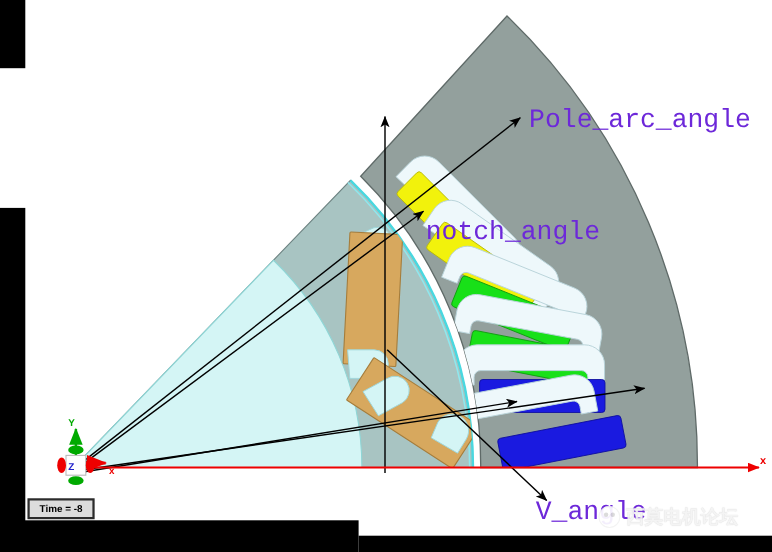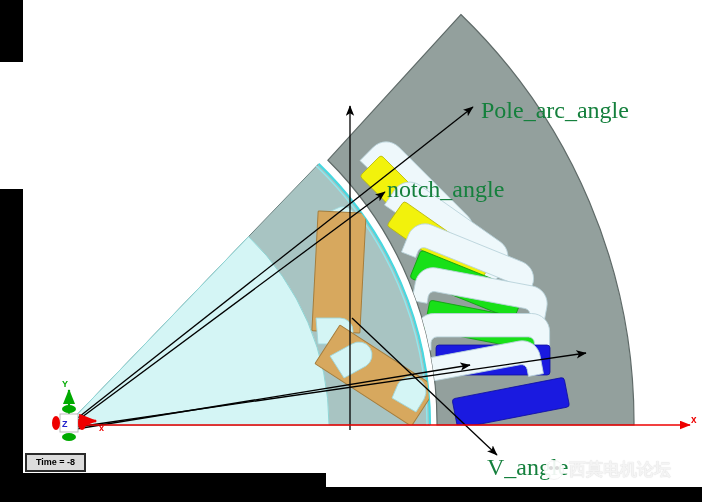--- a/index.html
+++ b/index.html
@@ -28,27 +28,27 @@
     position: absolute;
     background: #000000;
   }
   #mask-top-left   { left: 0;   top: 0;   width: 23px;  height: 62px; }
   #mask-left-band  { left: 0;   top: 189px; width: 23px; height: 313px; }
   #mask-bottom     { left: 0;   top: 473px; width: 326px; height: 29px; }
   #mask-bottom-2   { left: 326px; top: 487px; width: 376px; height: 15px; }
 
   .anno-label {
     position: absolute;
-    font-family: Liberation Serif, serif;
-    color: #15803d;
+    font-family: Liberation Mono, monospace;
+    color: #6d28d9;
     white-space: nowrap;
     line-height: 1;
   }
   #label-pole-arc   { left: 481px; top: 98px;  font-size: 24px; }
-  #label-notch      { left: 387px; top: 177px; font-size: 24px; }
+  #label-notch      { left: 387px; top: 200px; font-size: 24px; }
   #label-v-angle    { left: 487px; top: 455px; font-size: 24px; }
 
   #time-box {
     position: absolute;
     left: 25px;
     top: 453px;
     padding: 3px 9px;
     background: #dcdcdc;
     border: 2px solid #2b2b2b;
     font-family: "Liberation Sans", sans-serif;

